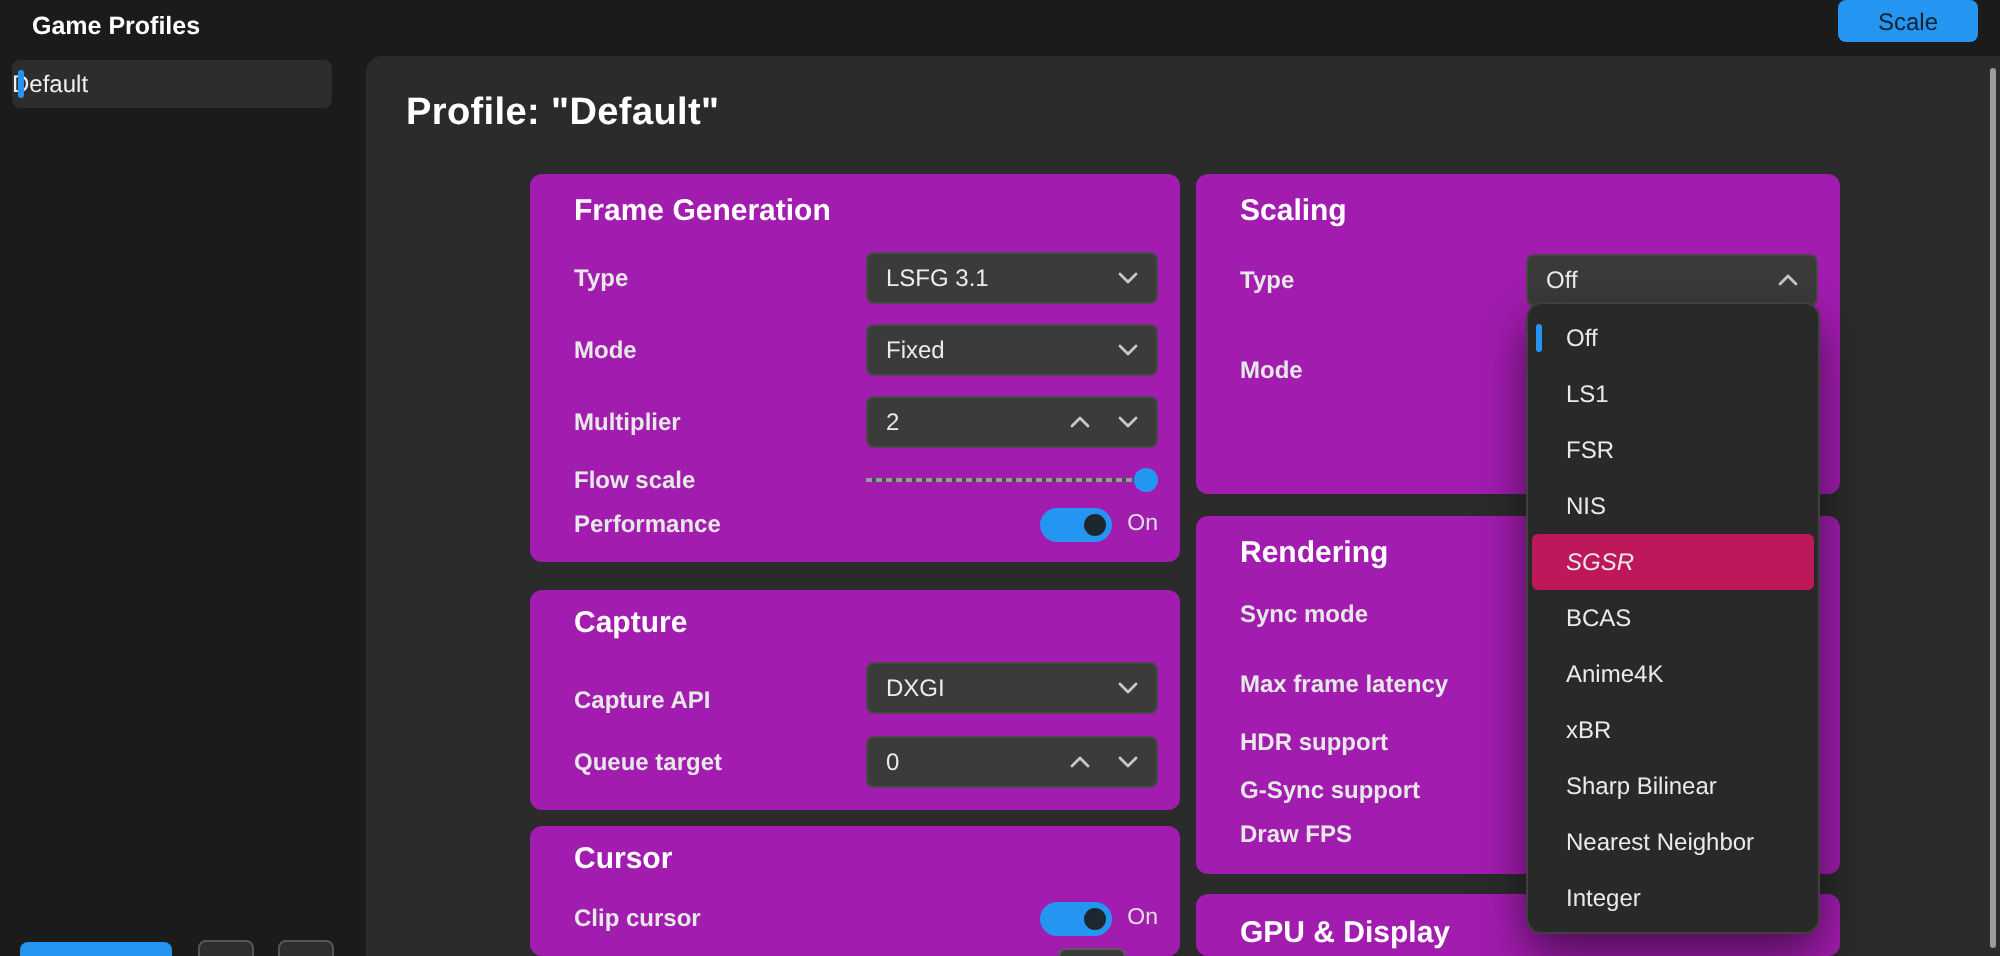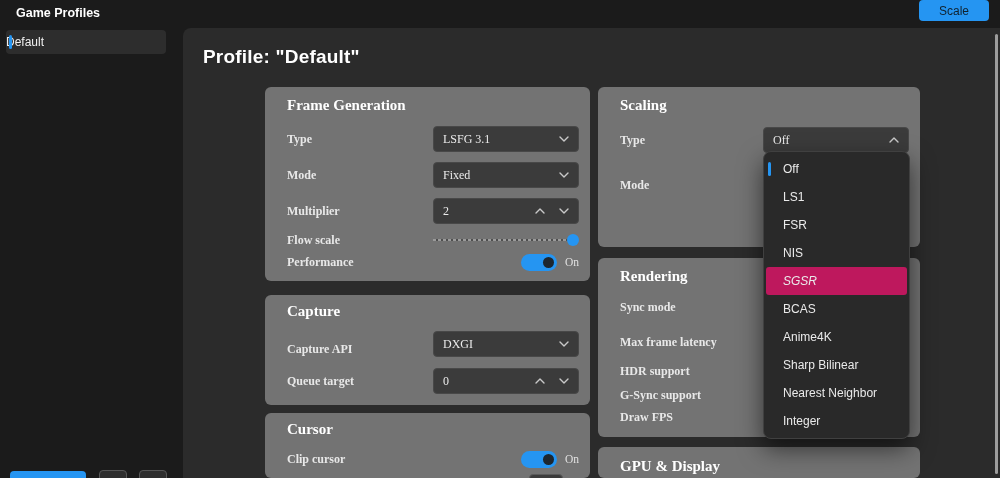--- a/index.html
+++ b/index.html
@@ -28,21 +28,21 @@
   .btn-add { position:absolute; left:10px; top:471px; width:76px; height:20px; background:var(--accent); border:none; border-radius:4px; }
   .btn-sm  { position:absolute; top:470px; width:28px; height:20px; background:#2e2e2e; border:1px solid #565656; border-radius:4px; }
   .btn-sm.s1 { left:99px; } .btn-sm.s2 { left:139px; }
 
   
   .main-panel { position:absolute; left:183px; top:28px; right:0; bottom:0; background:#2b2b2b; border-top-left-radius:8px; }
   .profile-title { position:absolute; left:20px; top:18px; margin:0; font-size:19px; font-weight:700; color:#ffffff; letter-spacing:.2px; }
   .scrollbar { position:absolute; right:2px; top:6px; bottom:4px; width:3px; background:#9d9d9d; border-radius:2px; }
 
   
-  .card { position:absolute; background:#737373; border-radius:6px; overflow:hidden;font-family:Liberation Serif, serif; }
+  .card { position:absolute; background:#a21caf; border-radius:6px; overflow:hidden; }
   .card-title { position:absolute; left:22px; top:10px; font-size:15px; font-weight:700; color:#ffffff; }
   #card-framegen  { left:82px;  top:59px;  width:325px; height:194px; }
   #card-capture   { left:82px;  top:267px; width:325px; height:110px; }
   #card-cursor    { left:82px;  top:385px; width:325px; height:65px; }
   #card-scaling   { left:415px; top:59px;  width:322px; height:160px; }
   #card-rendering { left:415px; top:230px; width:322px; height:179px; }
   #card-gpu       { left:415px; top:419px; width:322px; height:31px; }
   #card-gpu .card-title { top:11px; }
   #card-capture .card-title, #card-cursor .card-title { top:8px; }
 
@@ -281,20 +281,23 @@
   <div class="popup-item hovered">
     <span class="ptext">SGSR</span>
   </div>
   <div class="popup-item">
     <span class="ptext">BCAS</span>
   </div>
   <div class="popup-item">
     <span class="ptext">Anime4K</span>
   </div>
   <div class="popup-item">
+    <span class="ptext">xBR</span>
+  </div>
+  <div class="popup-item">
     <span class="ptext">Sharp Bilinear</span>
   </div>
   <div class="popup-item">
     <span class="ptext">Nearest Neighbor</span>
   </div>
   <div class="popup-item">
     <span class="ptext">Integer</span>
   </div>
 </div>
 

